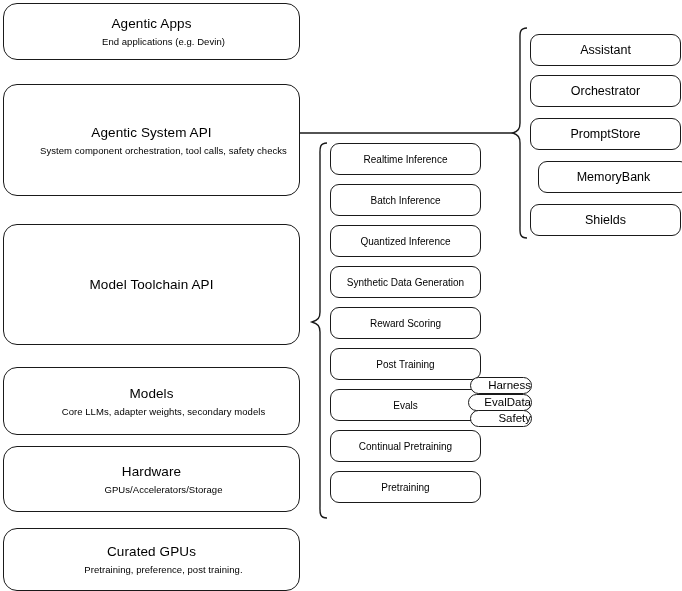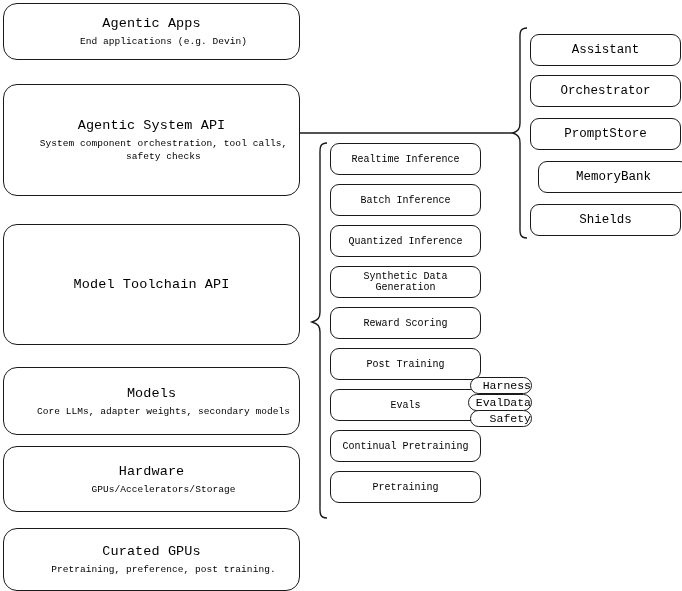--- a/index.html
+++ b/index.html
@@ -14,21 +14,20 @@
     overflow: hidden;
     font-family: "Liberation Sans", sans-serif;
     color: #000000;
   }
 
   #canvas {
     position: absolute;
     left: 0; top: 0;
     width: 682px;
     height: 591px;
-    font-family: Liberation Mono, monospace;
   }
 
   .box {
     position: absolute;
     box-sizing: border-box;
     border: 1.4px solid #1a1a1a;
     background: #ffffff;
     display: flex;
     flex-direction: column;
     align-items: center;

